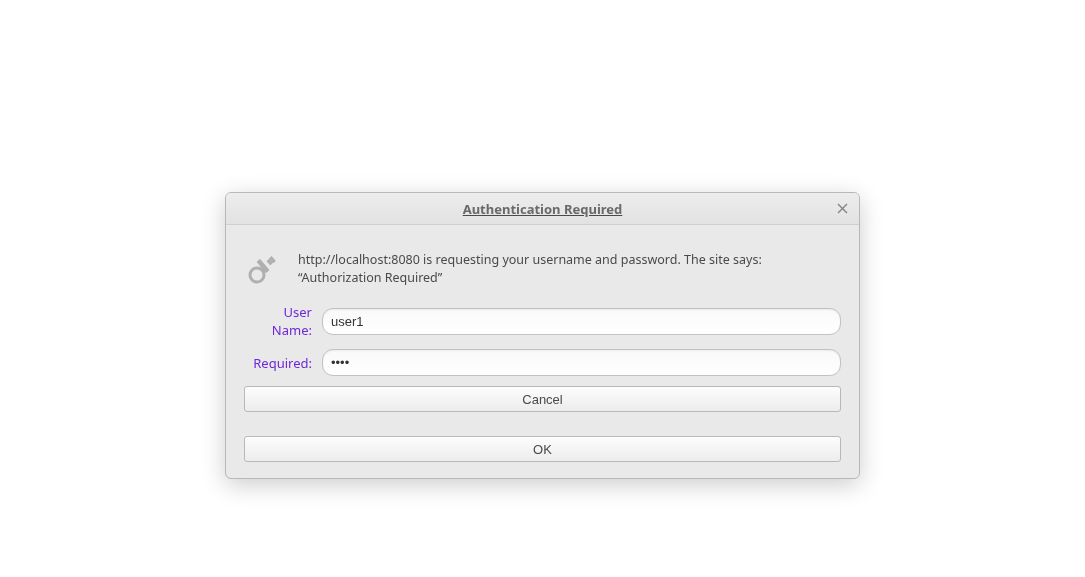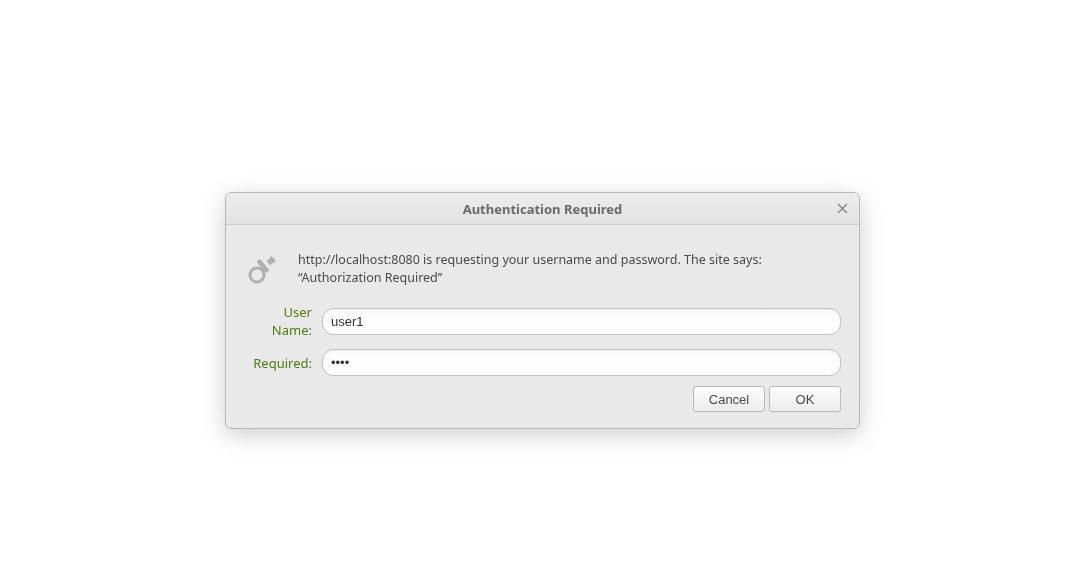--- a/index.html
+++ b/index.html
@@ -28,20 +28,21 @@
       overflow: hidden;
     }
     .titlebar {
       height: 32px;
       background: linear-gradient(to bottom, #ededed, #e2e2e2);
       border-bottom: 1px solid #cfcfcf;
       display: flex;
       align-items: center;
       justify-content: center;
       position: relative;
+      text-decoration: underline;
     }
     .titlebar-title {
       font-weight: bold;
       color: #6a6a6a;
       font-size: 13px;
     }
     .close-btn {
       position: absolute;
       right: 8px;
       top: 50%;
@@ -83,40 +84,41 @@
     }
     .form-row {
       display: flex;
       align-items: center;
       margin-bottom: 10px;
     }
     .form-label {
       width: 78px;
       text-align: right;
       padding-right: 10px;
-      color: #4d7c0f;
+      color: #6d28d9;
       font-size: 13px;
     }
     .form-input {
       flex: 1;
       height: 27px;
       background: linear-gradient(to bottom, #f9f9f9, #ffffff);
       border: 1px solid #c2c2c2;
       border-radius: 11px;
       padding: 0 8px;
       font-size: 13px;
       color: #333;
       box-shadow: inset 0 1px 2px rgba(0,0,0,0.06);
       outline: none;
     }
     .button-row {
       display: flex;
       justify-content: flex-end;
-      gap: 4px;
+      gap: 24px;
       margin-top: 8px;
+      flex-direction: column;
     }
     .btn {
       min-width: 72px;
       height: 26px;
       background: linear-gradient(to bottom, #fdfdfd, #ececec);
       border: 1px solid #b8b8b8;
       border-radius: 3px;
       font-size: 13px;
       color: #4a4a4a;
       cursor: pointer;

